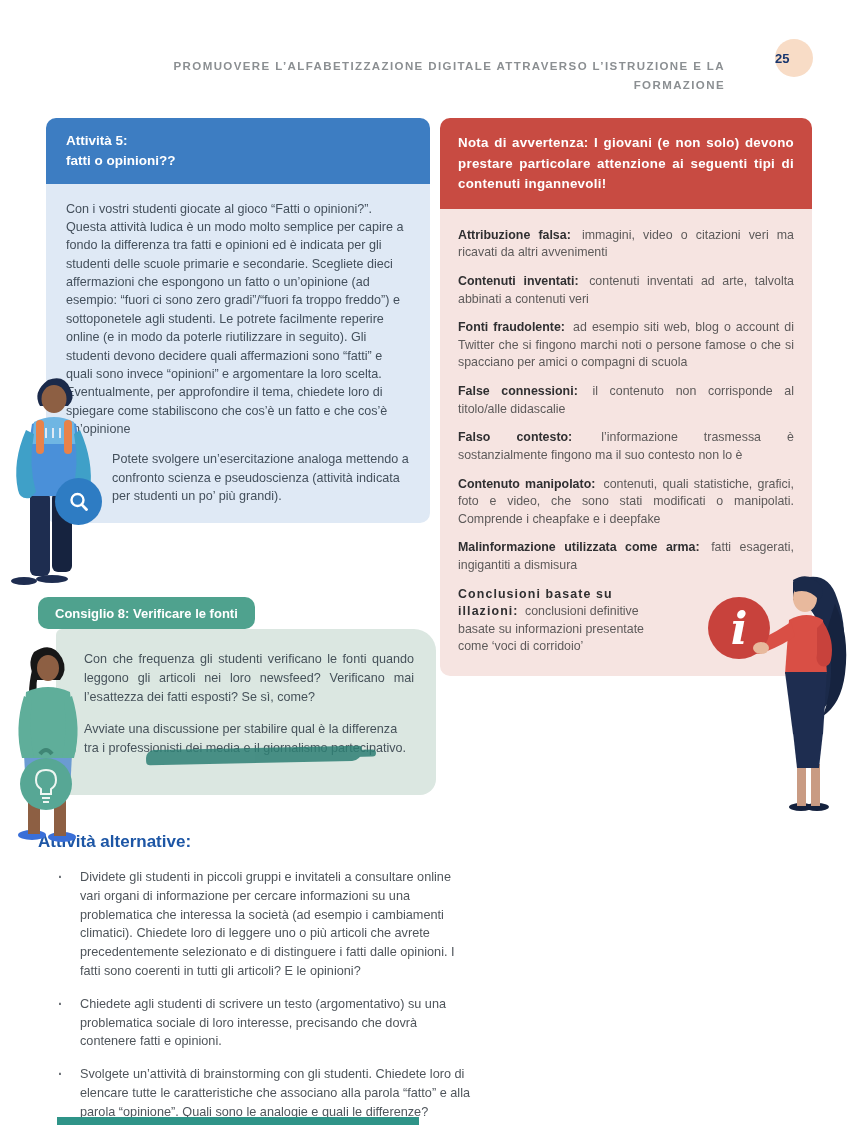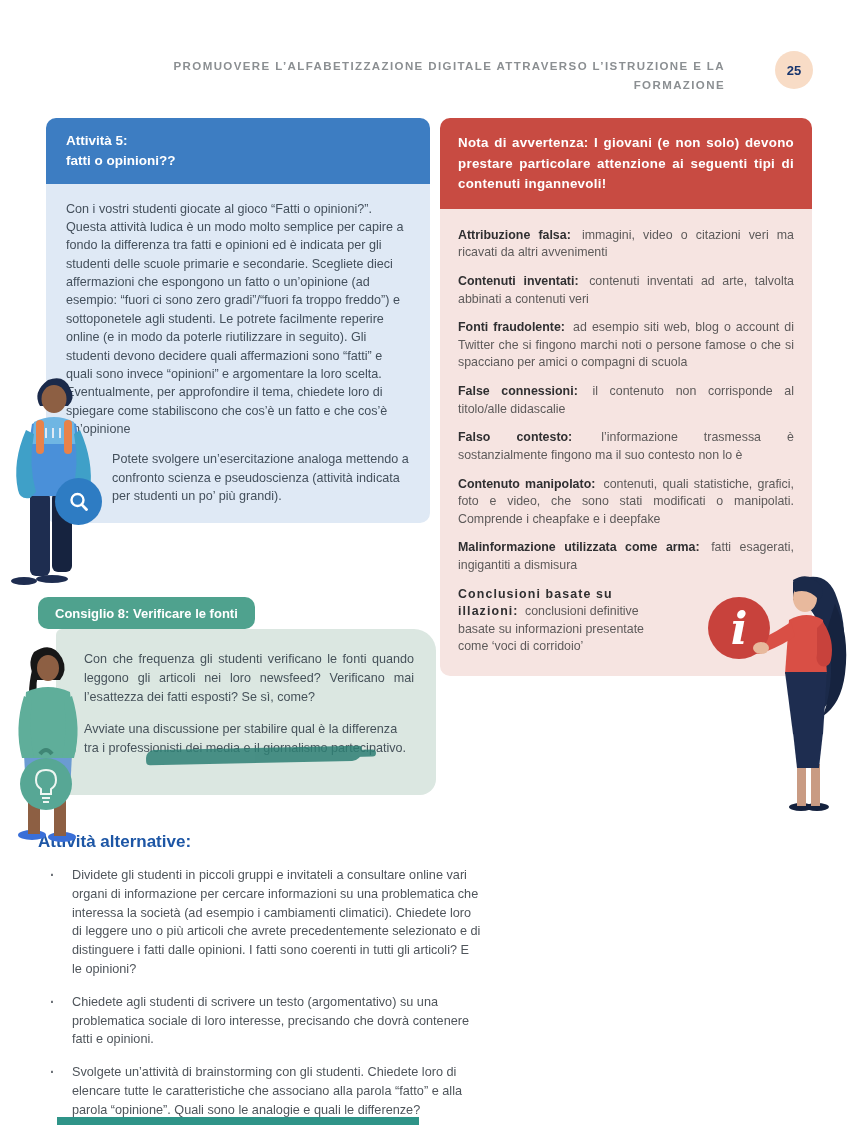--- a/index.html
+++ b/index.html
@@ -2,22 +2,22 @@
 <html><head>
 <meta charset="utf-8">
 <style>
   html,body{margin:0;padding:0;background:#ffffff;}
   .page{position:relative;width:850px;height:1125px;background:#ffffff;overflow:hidden;
         font-family:"Liberation Sans",sans-serif;color:#4a525a;}
 
   
   .doc-header{position:absolute;top:57px;left:125px;width:600px;text-align:right;
     font-size:11.5px;font-weight:bold;letter-spacing:1.4px;line-height:1.65;color:#8b8f92;}
-  .page-badge{position:absolute;top:51px;left:775px;width:38px;height:38px;border-radius:50%;
-    background:#f8dcc6;display:flex;align-items:center;justify-content:center;
+  .page-badge{position:absolute;top:39px;left:775px;width:38px;height:38px;border-radius:50%;
+    background:#f8dcc6;display:flex;align-items:center;
     font-size:13px;font-weight:bold;color:#17356e;}
 
   
   .activity-box{position:absolute;top:118px;left:38px;width:384px;padding-left:8px;}
   .activity-head{background:#3d7dc2;border-radius:10px 10px 0 0;padding:13px 20px 12px;
     color:#ffffff;font-weight:bold;font-size:13.5px;line-height:1.5;}
   .activity-body{background:#dfe9f5;border-radius:0 0 10px 10px;padding:16px 20px 16px;
     font-size:12.6px;line-height:1.46;color:#44505c;}
   .activity-note{margin:12px 0 2px 46px;line-height:1.45;}
 
@@ -43,21 +43,21 @@
   .tip-body p:last-child{margin:0;}
   .tip-body .just{text-align:justify;}
   .brush-stroke{position:absolute;top:748px;left:146px;width:216px;height:15px;
     background:#2e7f74;opacity:.85;border-radius:8px 3px 10px 4px;transform:rotate(-1.2deg);}
   .brush-stroke:after{content:"";position:absolute;right:-14px;top:4px;width:26px;height:7px;
     background:#2e7f74;border-radius:4px;}
 
   
   .alts{position:absolute;top:832px;left:38px;width:452px;}
   .alts-title{color:#1d56a5;font-weight:bold;font-size:17px;margin:0 0 14px;}
-  .alts ul{list-style:none;margin:8px;padding:0;}
+  .alts ul{list-style:none;margin:16px;padding:0;}
   .alts li{position:relative;padding-left:26px;margin-bottom:14px;
     font-size:12.7px;line-height:1.48;color:#4f555b;}
   .alts li:before{content:"\00B7";position:absolute;left:4px;top:-1px;
     font-weight:bold;color:#6b7076;font-size:14px;}
 
   
   .illu{position:absolute;}
   .man-illu{top:372px;left:2px;width:102px;height:214px;}
   .magnifier-badge{position:absolute;top:478px;left:55px;width:47px;height:47px;border-radius:50%;
     background:#2e7cc3;display:flex;align-items:center;justify-content:center;z-index:5;}

